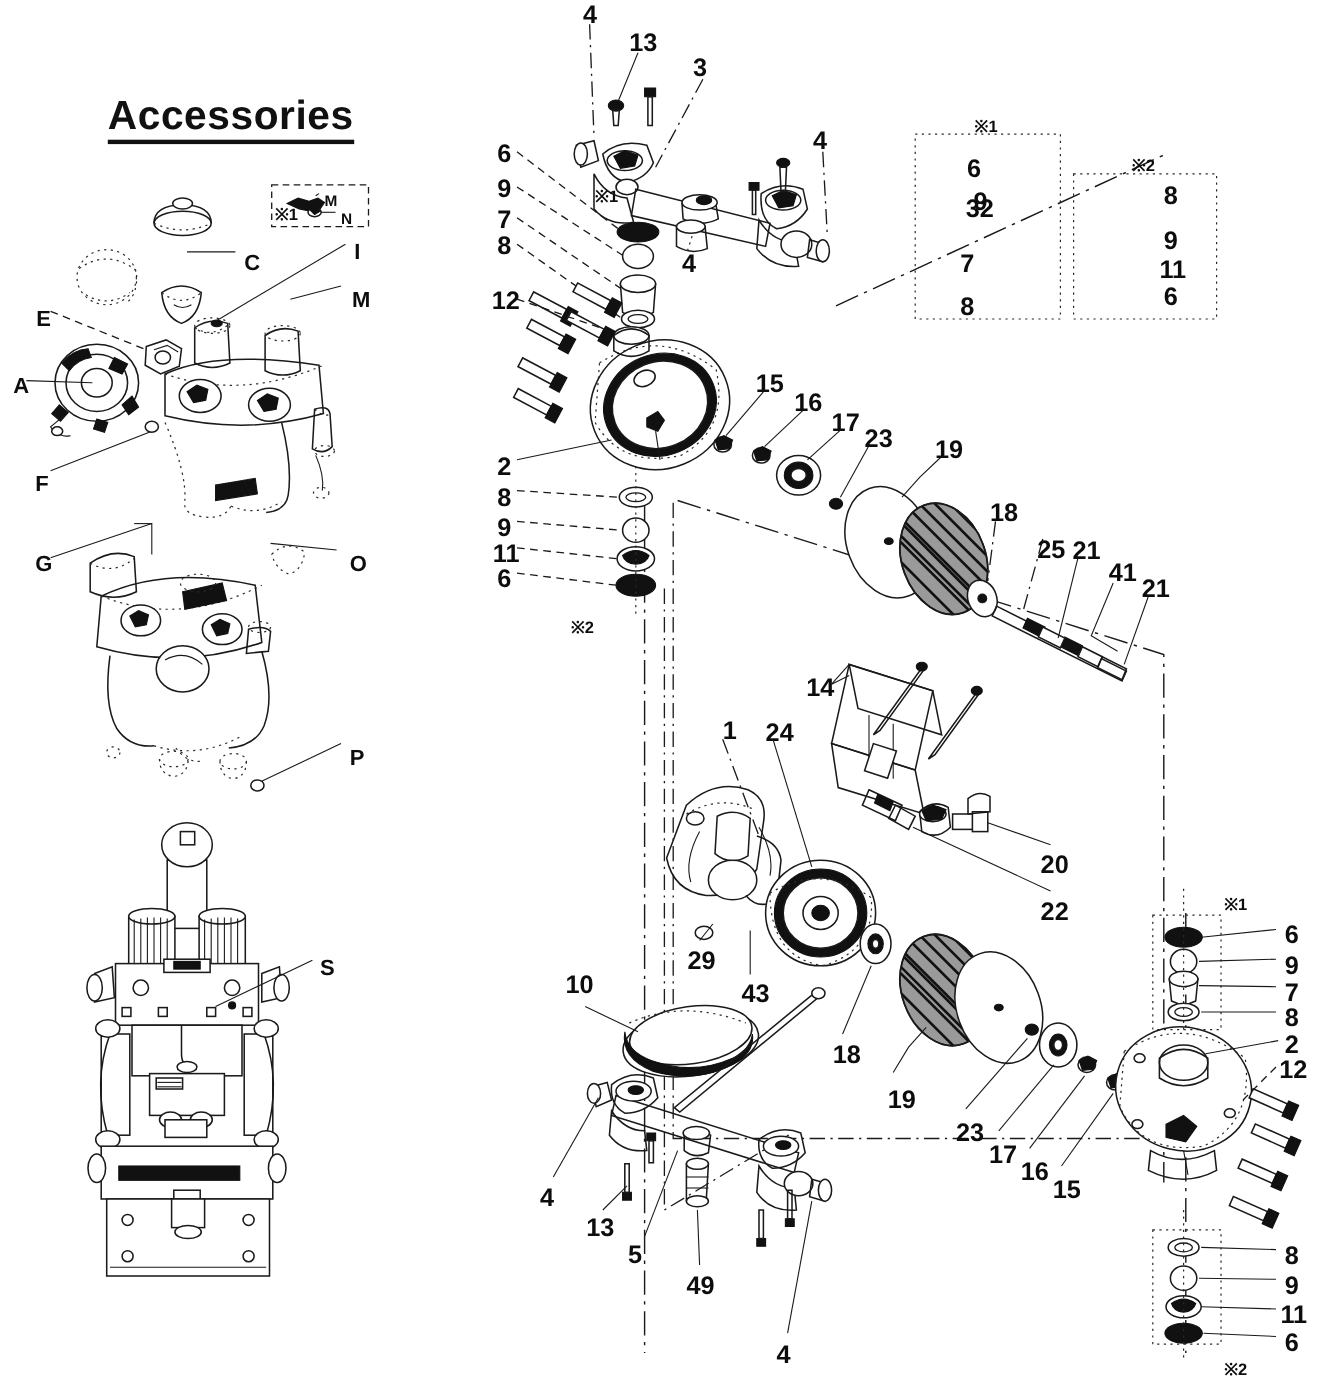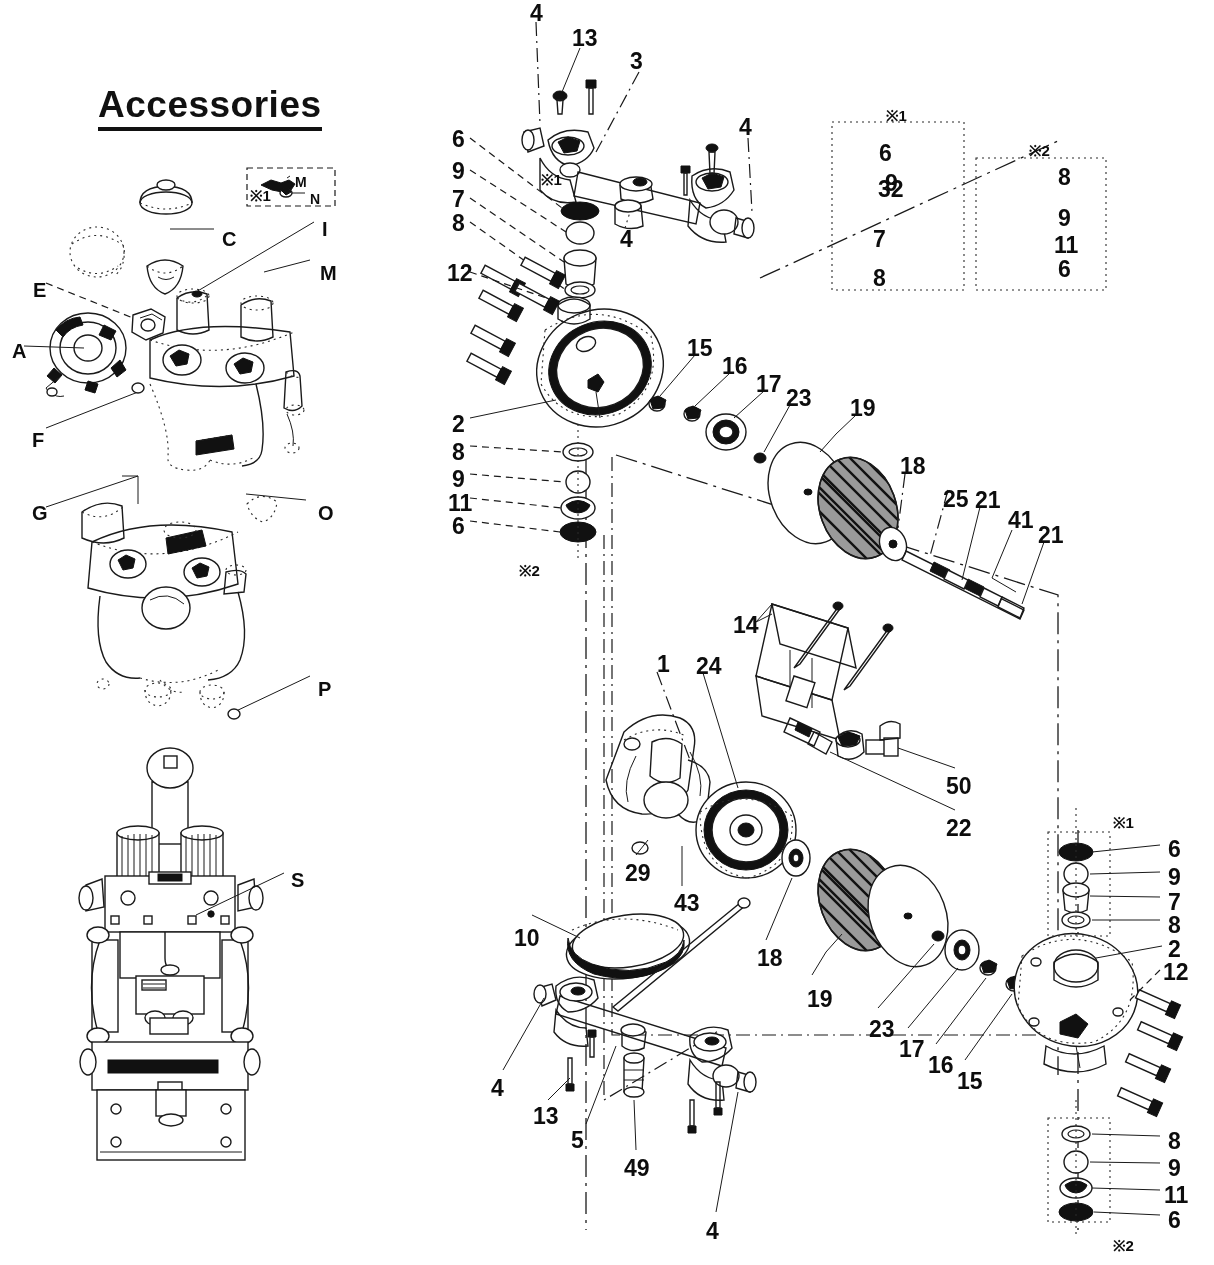--- a/index.html
+++ b/index.html
@@ -723,25 +723,25 @@
       <div class="callout num" style="left: 786px; top: 387px;">23</div>
       <div class="callout num" style="left: 850px; top: 397px;">19</div>
       <div class="callout num" style="left: 900px; top: 455px;">18</div>
       <div class="callout num" style="left: 943px; top: 488px;">25</div>
       <div class="callout num" style="left: 975px; top: 489px;">21</div>
       <div class="callout num" style="left: 1008px; top: 509px;">41</div>
       <div class="callout num" style="left: 1038px; top: 524px;">21</div>
       <div class="callout num" style="left: 733px; top: 614px;">14</div>
       <div class="callout num" style="left: 657px; top: 653px;">1</div>
       <div class="callout num" style="left: 696px; top: 655px;">24</div>
-      <div class="callout num" style="left: 946px; top: 775px;">50</div>
+      <div class="callout num" style="left: 946px; top: 775px;">20</div>
       <div class="callout num" style="left: 946px; top: 817px;">22</div>
       <div class="callout num" style="left: 625px; top: 862px;">29</div>
       <div class="callout num" style="left: 674px; top: 892px;">43</div>
-      <div class="callout num" style="left: 514px; top: 927px;">10</div>
+      <div class="callout num" style="left: 514px; top: 884px;">10</div>
       <div class="callout num" style="left: 757px; top: 947px;">18</div>
       <div class="callout num" style="left: 807px; top: 988px;">19</div>
       <div class="callout num" style="left: 869px; top: 1018px;">23</div>
       <div class="callout num" style="left: 899px; top: 1038px;">17</div>
       <div class="callout num" style="left: 928px; top: 1054px;">16</div>
       <div class="callout num" style="left: 957px; top: 1070px;">15</div>
       <div class="callout num" style="left: 491px; top: 1077px;">4</div>
       <div class="callout num" style="left: 533px; top: 1105px;">13</div>
       <div class="callout num" style="left: 571px; top: 1129px;">5</div>
       <div class="callout num" style="left: 624px; top: 1157px;">49</div>

